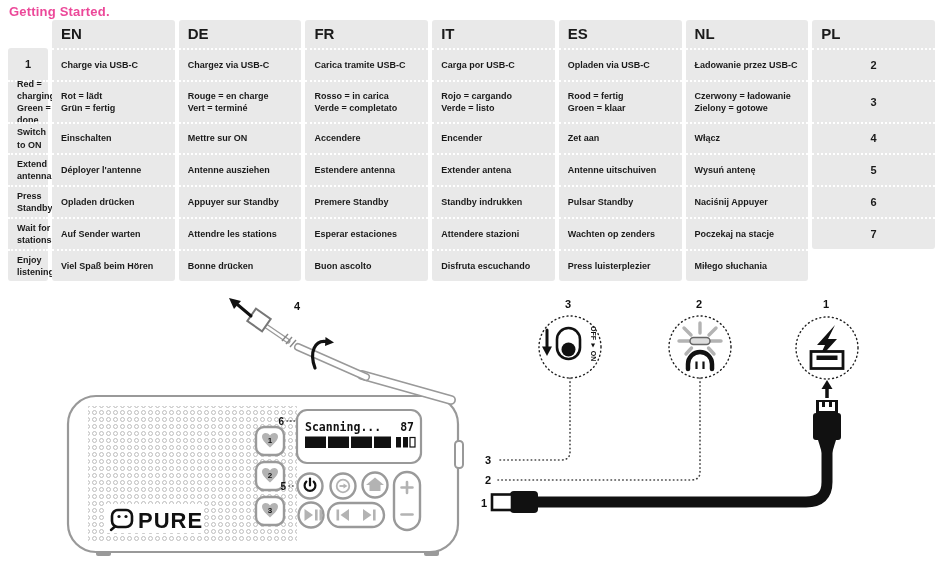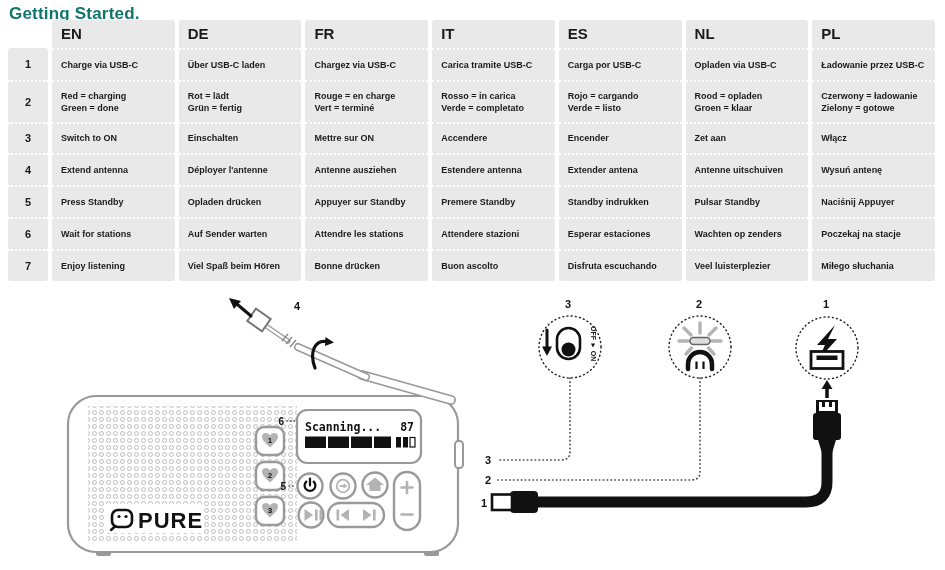--- a/index.html
+++ b/index.html
@@ -1,18 +1,18 @@
 <!DOCTYPE html>
 <html><head>
 <meta charset="utf-8">
 <style>
   html,body{margin:0;padding:0;background:#fff;}
   #page{position:relative;width:945px;height:570px;background:#fff;
         font-family:"Liberation Sans",sans-serif;overflow:hidden;}
-  #title{position:absolute;left:9px;top:4px;font-size:17px;font-weight:bold;color:#0f766e;letter-spacing:.2px;}
+  #title{position:absolute;left:9px;top:4px;font-size:13px;font-weight:bold;color:#ec4899;letter-spacing:.2px;}
   #qs-table{position:absolute;left:8px;top:20px;width:927px;
             display:grid;grid-template-columns:40px repeat(7,1fr);
             grid-template-rows:28px 32px 42px 31px 32px 32px 32px 32px;
             column-gap:4px;row-gap:0;}
   .cell{background:#e9e9e9;display:flex;align-items:center;padding:0 9px;
         font-size:9px;font-weight:bold;color:#1a1a1a;line-height:1.35;
         white-space:pre-line;box-sizing:border-box;}
   .cell.bt{border-top:2px dotted #fff;}
   .cell.head{font-size:15px;border-radius:3px 3px 0 0;}
   .cell.num{justify-content:center;padding:0;font-size:11px;}
@@ -37,39 +37,38 @@
     <div class="cell head">EN</div>
     <div class="cell head">DE</div>
     <div class="cell head">FR</div>
     <div class="cell head">IT</div>
     <div class="cell head">ES</div>
     <div class="cell head">NL</div>
     <div class="cell head">PL</div>
 
     <div class="cell num first">1</div>
     <div class="cell bt">Charge via USB-C</div>
-    <div class="cell bt">Über USB-C laden</div>
     <div class="cell bt">Chargez via USB-C</div>
     <div class="cell bt">Carica tramite USB-C</div>
     <div class="cell bt">Carga por USB-C</div>
     <div class="cell bt">Opladen via USB-C</div>
     <div class="cell bt">Ładowanie przez USB-C</div>
 
     <div class="cell num bt">2</div>
     <div class="cell bt">Red = charging
 Green = done</div>
     <div class="cell bt">Rot = lädt
 Grün = fertig</div>
     <div class="cell bt">Rouge = en charge
 Vert = terminé</div>
     <div class="cell bt">Rosso = in carica
 Verde = completato</div>
     <div class="cell bt">Rojo = cargando
 Verde = listo</div>
-    <div class="cell bt">Rood = opladen
+    <div class="cell bt">Rood = fertig
 Groen = klaar</div>
     <div class="cell bt">Czerwony = ładowanie
 Zielony = gotowe</div>
 
     <div class="cell num bt">3</div>
     <div class="cell bt">Switch to ON</div>
     <div class="cell bt">Einschalten</div>
     <div class="cell bt">Mettre sur ON</div>
     <div class="cell bt">Accendere</div>
     <div class="cell bt">Encender</div>
@@ -91,32 +90,32 @@
     <div class="cell bt">Appuyer sur Standby</div>
     <div class="cell bt">Premere Standby</div>
     <div class="cell bt">Standby indrukken</div>
     <div class="cell bt">Pulsar Standby</div>
     <div class="cell bt">Naciśnij Appuyer</div>
 
     <div class="cell num bt">6</div>
     <div class="cell bt">Wait for stations</div>
     <div class="cell bt">Auf Sender warten</div>
     <div class="cell bt">Attendre les stations</div>
+    <div class="cell bt">Esperar estaciones</div>
     <div class="cell bt">Attendere stazioni</div>
-    <div class="cell bt">Esperar estaciones</div>
     <div class="cell bt">Wachten op zenders</div>
     <div class="cell bt">Poczekaj na stacje</div>
 
     <div class="cell num bt last">7</div>
     <div class="cell bt last">Enjoy listening</div>
     <div class="cell bt last">Viel Spaß beim Hören</div>
     <div class="cell bt last">Bonne drücken</div>
     <div class="cell bt last">Buon ascolto</div>
     <div class="cell bt last">Disfruta escuchando</div>
-    <div class="cell bt last">Veel luisterplezier</div>
+    <div class="cell bt last">Press luisterplezier</div>
     <div class="cell bt last">Miłego słuchania</div>
   </div>
 
   <svg id="diagram" width="945" height="280" viewBox="0 0 945 280" xmlns="http://www.w3.org/2000/svg">
     <defs>
       <pattern id="grille" width="7" height="7" patternUnits="userSpaceOnUse">
         <circle cx="3.5" cy="3.5" r="2" fill="none" stroke="#b8b8b8" stroke-width="0.9"></circle>
       </pattern>
     </defs>
 

